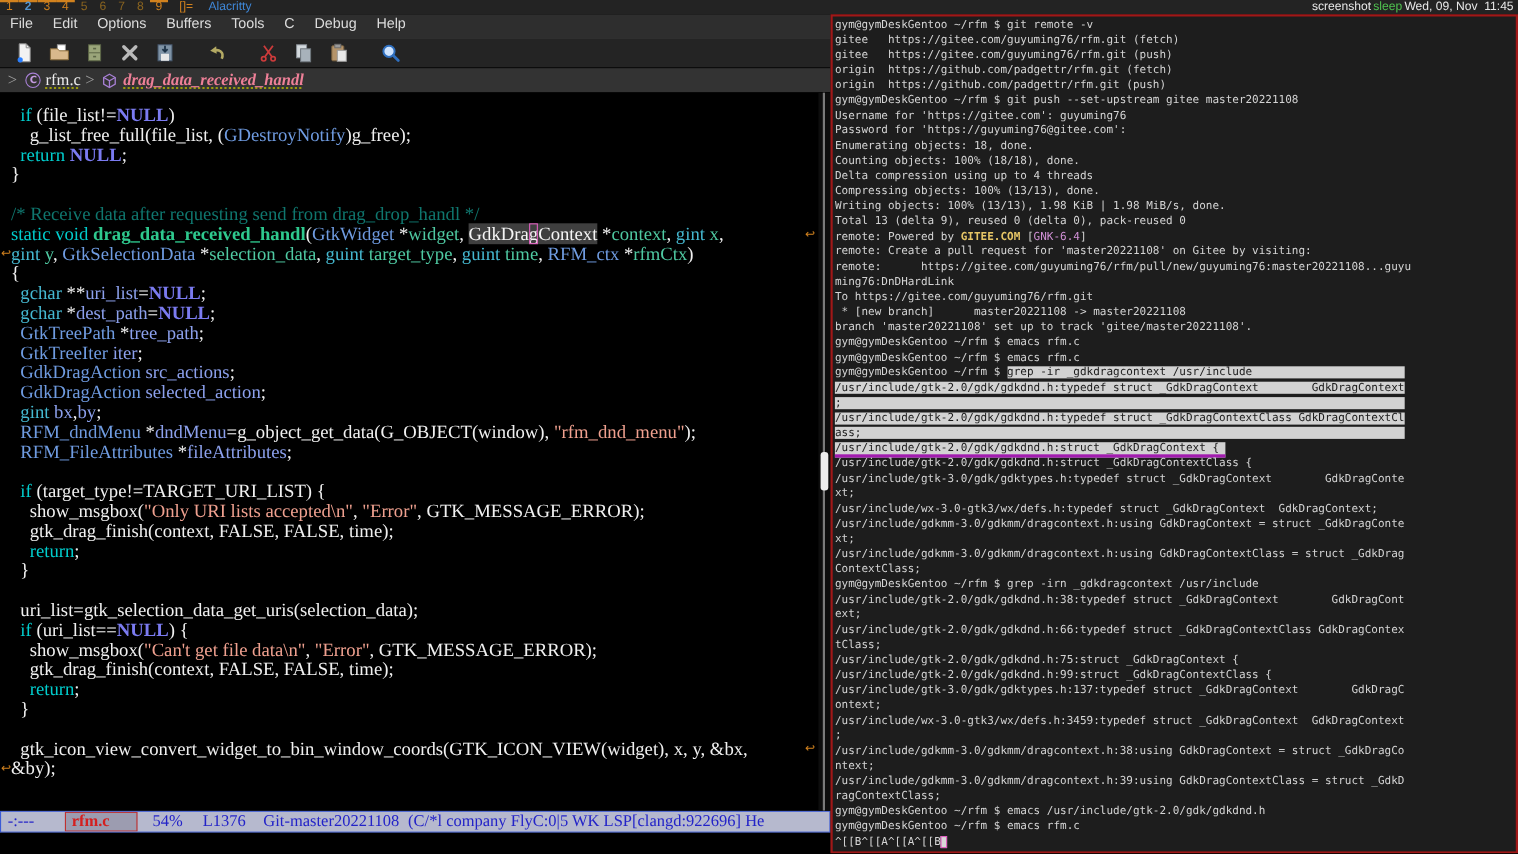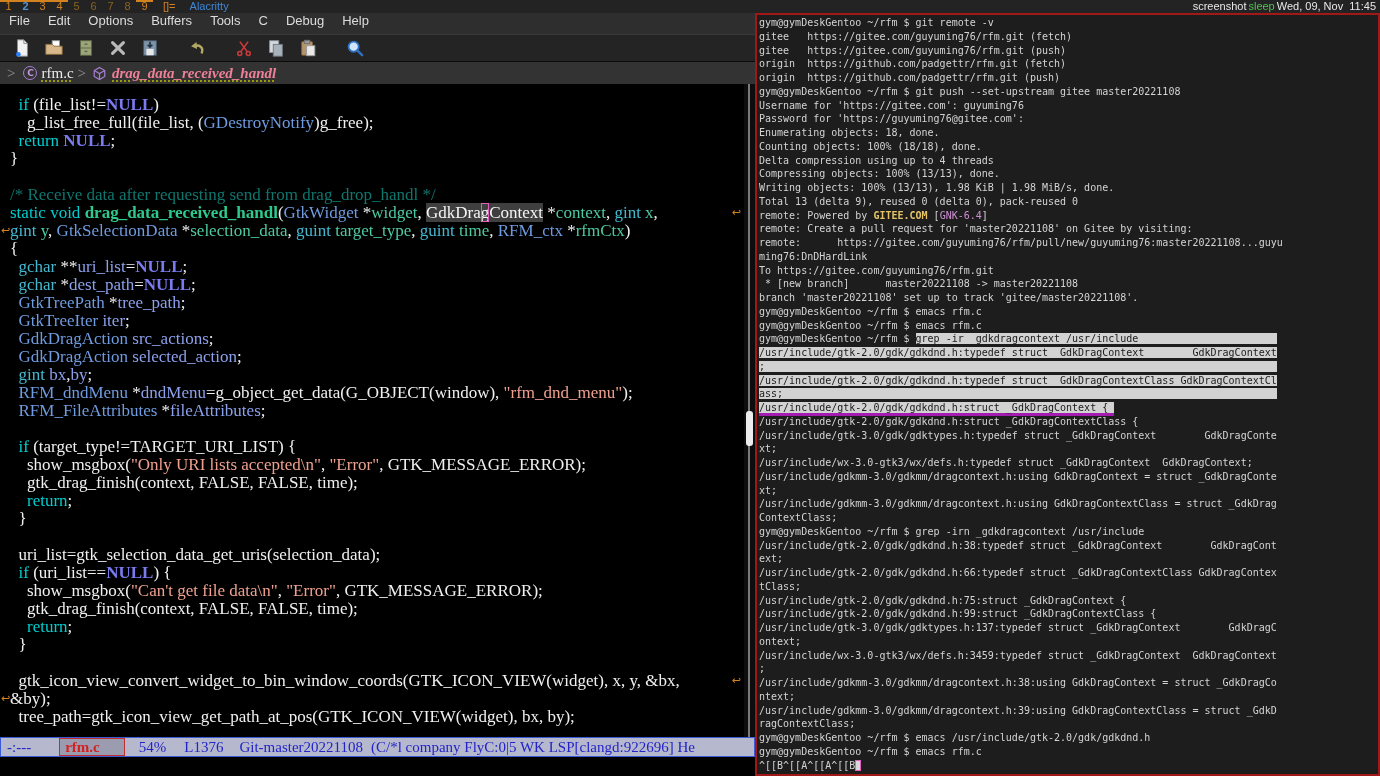--- a/index.html
+++ b/index.html
@@ -184,21 +184,20 @@
           <div class="cline"></div>
           <div class="cline"><span class="p">  uri_list=gtk_selection_data_get_uris(selection_data);</span></div>
           <div class="cline"><span class="p">  </span><span class="k">if</span><span class="p"> (uri_list==</span><span class="n">NULL</span><span class="p">) {</span></div>
           <div class="cline"><span class="p">    show_msgbox(</span><span class="s">"Can't get file data\n"</span><span class="p">, </span><span class="s">"Error"</span><span class="p">, GTK_MESSAGE_ERROR);</span></div>
           <div class="cline"><span class="p">    gtk_drag_finish(context, FALSE, FALSE, time);</span></div>
           <div class="cline"><span class="p">    </span><span class="k">return</span><span class="p">;</span></div>
           <div class="cline"><span class="p">  }</span></div>
           <div class="cline"></div>
           <div class="cline"><span class="p">  gtk_icon_view_convert_widget_to_bin_window_coords(GTK_ICON_VIEW(widget), x, y, &amp;bx,</span><span class="wr">↩</span></div>
           <div class="cline"><span class="wl">↩</span><span class="p">&amp;by);</span></div>
-          <div class="cline"><span class="p">  tree_path=gtk_icon_view_get_path_at_pos(GTK_ICON_VIEW(widget), bx, by);</span></div>
         </div>
       <div class="sbar">
         <div class="track"></div>
         <div class="thumb"></div>
       </div>
     </div>
     <div class="modeline">
       <span class="ml-coding">-:---</span>
       <span class="ml-buf">rfm.c</span>
       <span class="ml-pct">54%</span>

